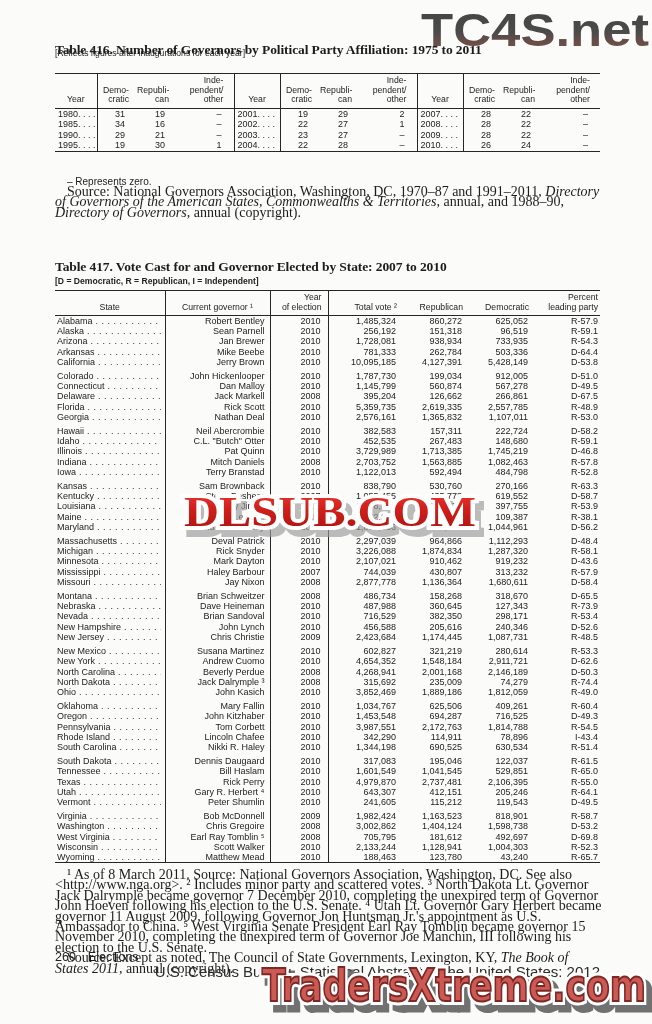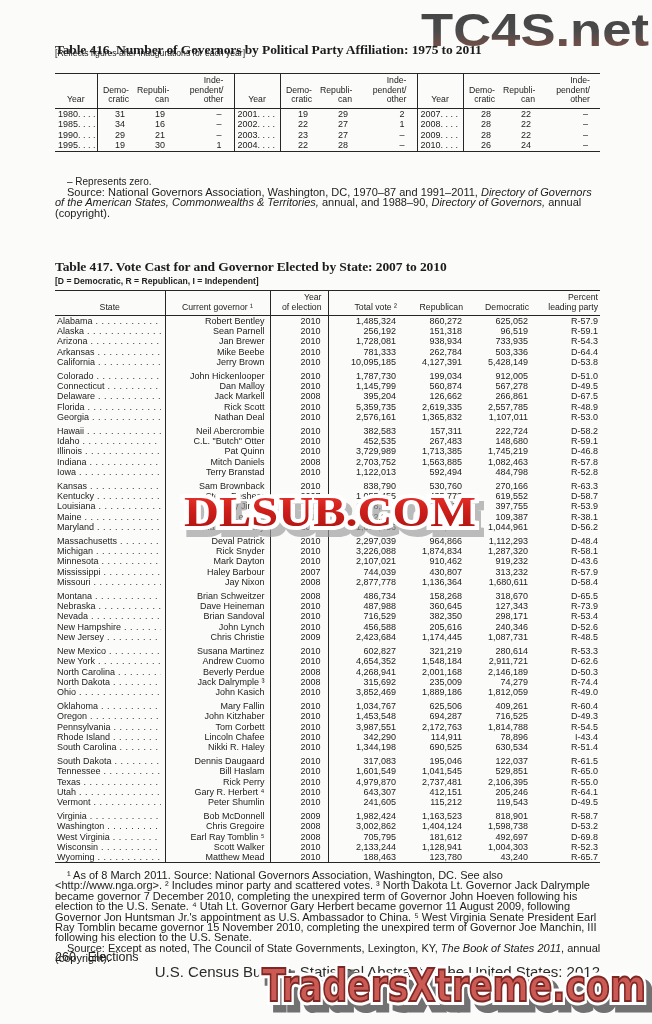--- a/index.html
+++ b/index.html
@@ -31,21 +31,21 @@
   .leadwrap{display:flex;align-items:baseline;overflow:hidden;}
   .stname{white-space:nowrap;}
   .leader{flex:1;overflow:hidden;white-space:nowrap;margin:0 4px 0 3px;letter-spacing:0.5px;}
   #table417 .gov{text-align:right;padding-right:5px;white-space:nowrap;}
   #table417 .yr2{text-align:right;padding-right:7px;}
   #table417 .num2{text-align:right;padding-right:7px;}
   #table417 .pct{text-align:right;padding-right:2px;}
   #table417 tr.gap td{height:4px;line-height:4px;}
   
   .note{font-size:10px;}
-  .srcpara{font-size:11px;line-height:10.4px;text-indent:12px;margin:0;}
+  .srcpara{font-size:14px;line-height:10.4px;text-indent:12px;margin:0;font-family:Liberation Serif, serif;}
   .fnblock p{margin:0;}
   
   .pgnum{font-size:12.5px;color:#202020;}
   .pgnum .sec{margin-left:12px;}
   .credit{font-size:15px;color:#2b2b2b;}
   svg text{font-weight:bold;}
 </style>
 </head>
 <body>
 

